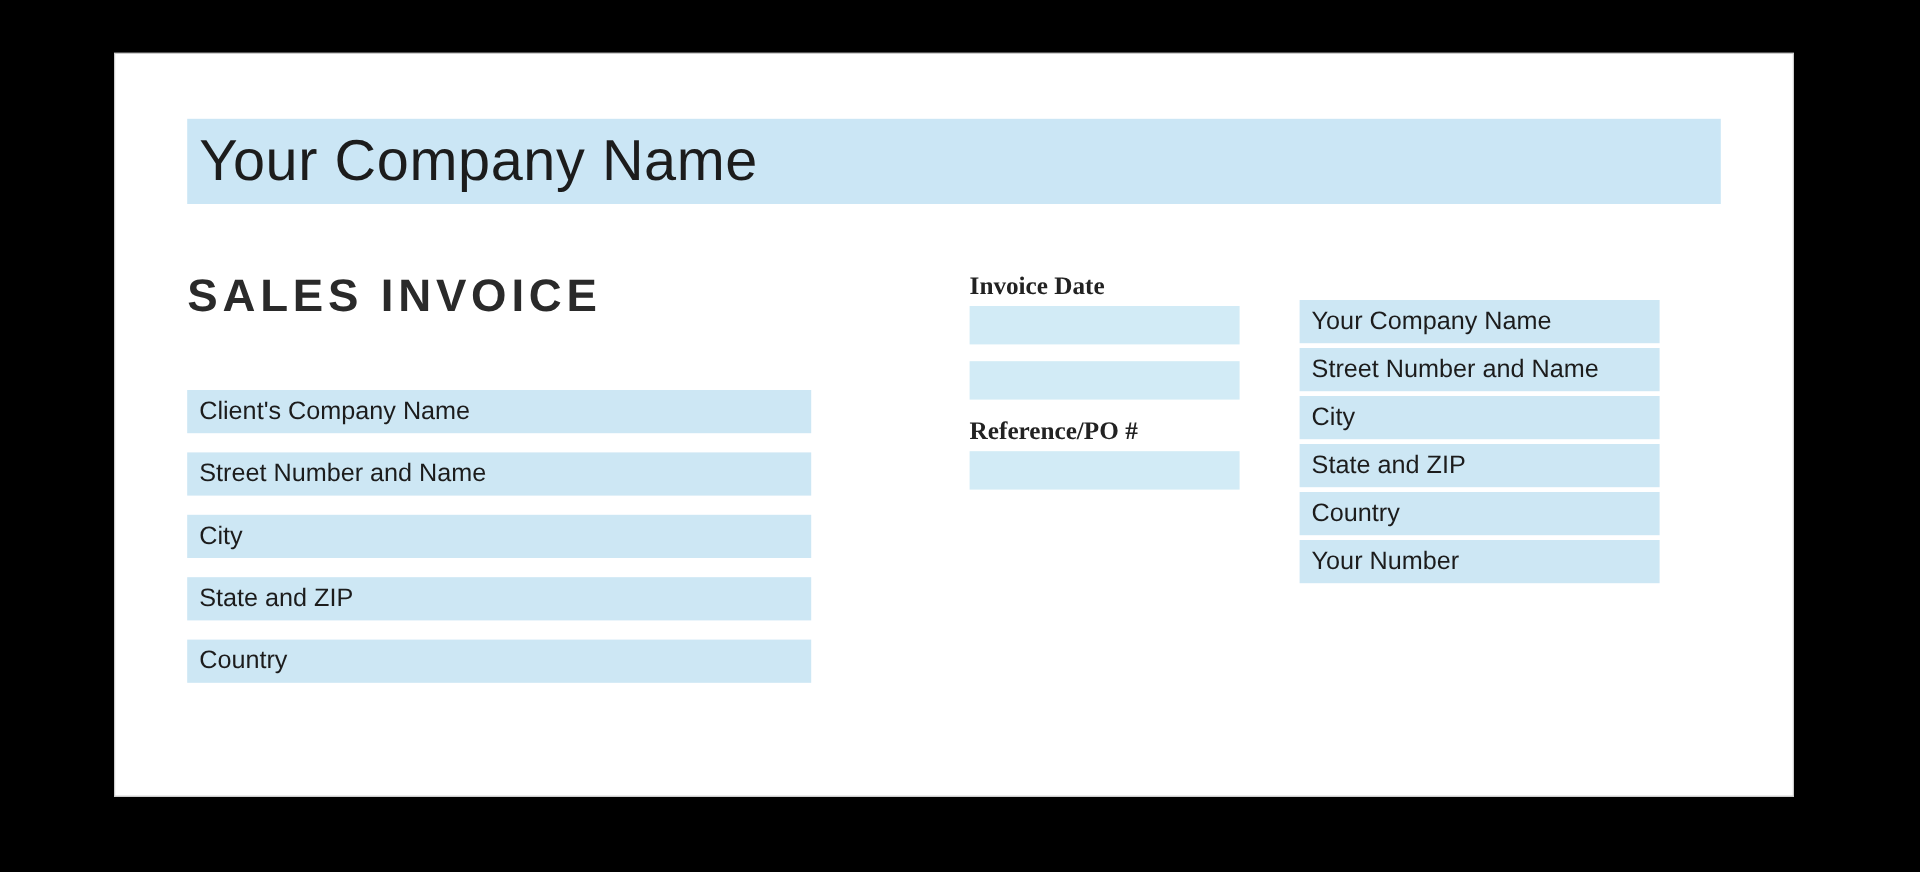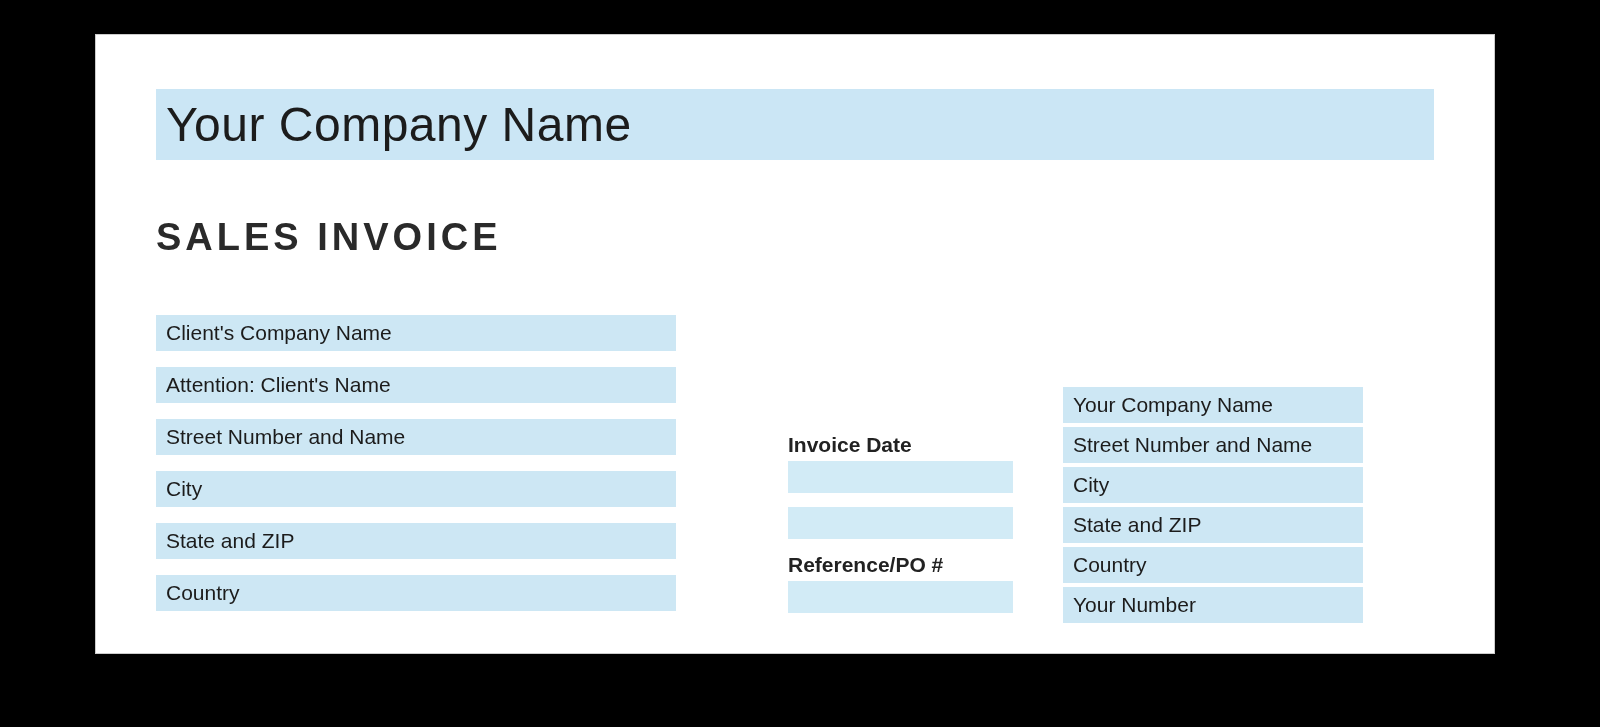--- a/index.html
+++ b/index.html
@@ -7,48 +7,49 @@
     padding: 0;
     width: 1600px;
     height: 727px;
     background: #000;
     font-family: Arial, Helvetica, sans-serif;
     color: #222;
   }
   .page {
     position: absolute;
     left: 95px;
-    top: 34px;
+    top: 44px;
     width: 1400px;
     height: 620px;
     background: #fff;
     border: 1px solid #ccc;
     box-shadow: 0 2px 6px rgba(0,0,0,0.3);
     box-sizing: border-box;
     padding: 54px 60px 40px 60px;
   }
   .company-bar {
     background: #cbe6f5;
     padding: 8px 14px 8px 10px;
     font-size: 48px;
     letter-spacing: 0.5px;
     color: #1c1c1c;
   }
   .content {
     display: flex;
     margin-top: 56px;
     gap: 40px;
-    align-items: flex-end;
+    align-items: flex-start;
   }
   .left-col {
     flex: 0 0 520px;
   }
   .mid-col {
     flex: 0 0 225px;
-    margin-left: 72px;
+    margin-left: 92px;
+    font-family: Liberation Serif, serif;
   }
   .right-col {
     flex: 0 0 300px;
     margin-left: 10px;
     margin-top: 24px;
   }
   .doc-title {
     font-size: 38px;
     font-weight: 800;
     letter-spacing: 4px;
@@ -83,21 +84,20 @@
 <div class="page">
 
   <div class="company-bar">Your Company Name</div>
 
   <div class="content">
 
     <div class="left-col">
       <h1 class="doc-title">SALES INVOICE</h1>
 
       <div class="line">Client's Company Name</div>
-      <div class="line">Attention: Client's Name</div>
       <div class="line">Street Number and Name</div>
       <div class="line">City</div>
       <div class="line">State and ZIP</div>
       <div class="line">Country</div>
     </div>
 
     <div class="mid-col">
       <div class="field-label">Invoice Date</div>
       <div class="field-box"></div>
 

